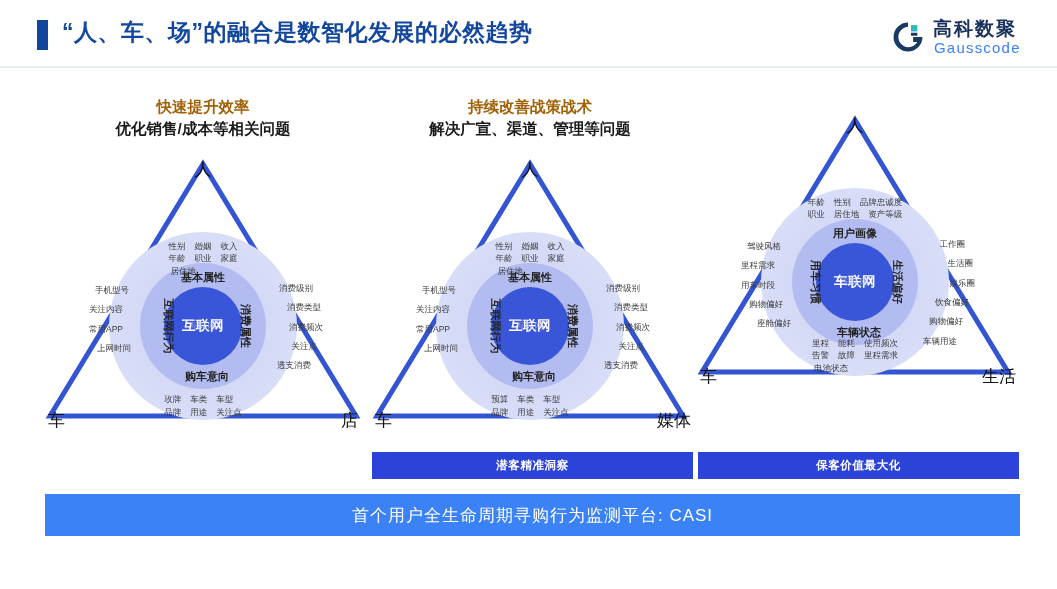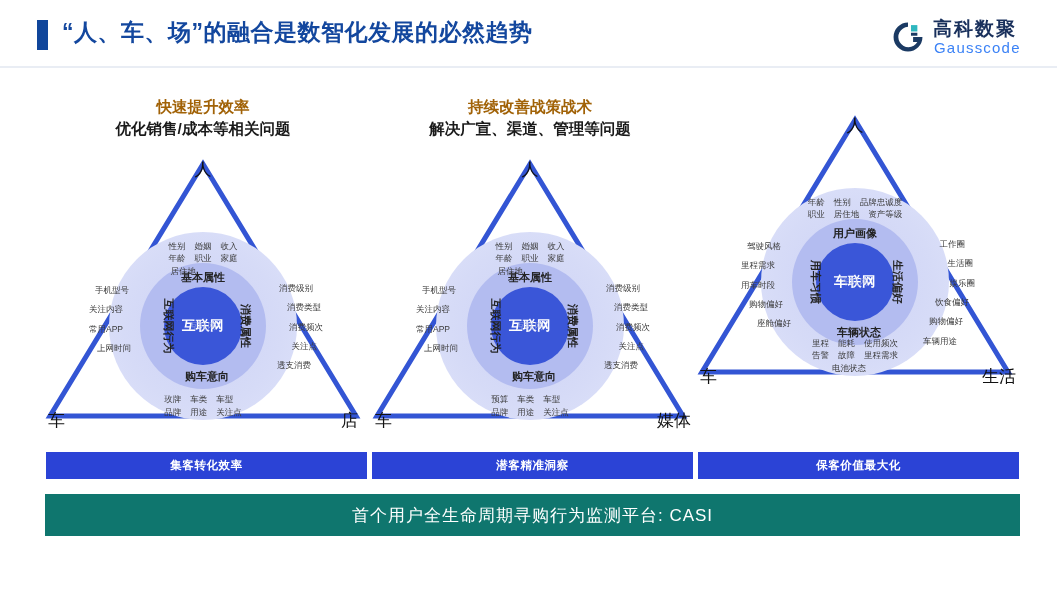--- a/index.html
+++ b/index.html
@@ -115,36 +115,36 @@
   .tags-left div:nth-child(4) { margin-left:10px; }
   .tags-left div:nth-child(5) { margin-left:18px; }
   .tags-right div:nth-child(1) { margin-right:8px; }
   .tags-right div:nth-child(2) { margin-right:0px; }
   .tags-right div:nth-child(3) { margin-right:-2px; }
   .tags-right div:nth-child(4) { margin-right:4px; }
   .tags-right div:nth-child(5) { margin-right:10px; }
   .tags-right div:nth-child(6) { margin-right:16px; }
 
   .tags-top .r3 { margin-left:2px; }
-  .tags-bottom .r3 { margin-left:20px; }
+  .tags-bottom .r3 { margin-left:2px; }
 
   
   .subbar {
     position:absolute; top:451px; height:29px;
     background:#2b43d6; border:1px solid #ffffff;
     display:flex; align-items:center; justify-content:center;
   }
   .subbar span { color:#fff; font-size:11.5px; font-weight:bold; letter-spacing:0.6px; }
   .subbar-1 { left:45px;  width:323px; }
   .subbar-2 { left:371px; width:323px; }
   .subbar-3 { left:697px; width:323px; }
 
   .mainbar {
     position:absolute; left:45px; top:494px; width:975px; height:42px;
-    background:#0f766e;
+    background:#3b82f6;
     display:flex; align-items:center; justify-content:center;
   }
   .mainbar span { color:#fff; font-size:17px; letter-spacing:1px; }
 </style>
 </head>
 <body>
 
 <div class="slide">
 
   <div class="header">
@@ -370,23 +370,20 @@
             <div>生活圈</div>
             <div>娱乐圈</div>
             <div>饮食偏好</div>
             <div>购物偏好</div>
             <div>车辆用途</div>
           </div>
       </div>
     </div>
   </div>
 
-  <div class="subbar subbar-1">
-    <span>集客转化效率</span>
-  </div>
   <div class="subbar subbar-2">
     <span>潜客精准洞察</span>
   </div>
   <div class="subbar subbar-3">
     <span>保客价值最大化</span>
   </div>
 
   <div class="mainbar">
     <span>首个用户全生命周期寻购行为监测平台: CASI</span>
   </div>

